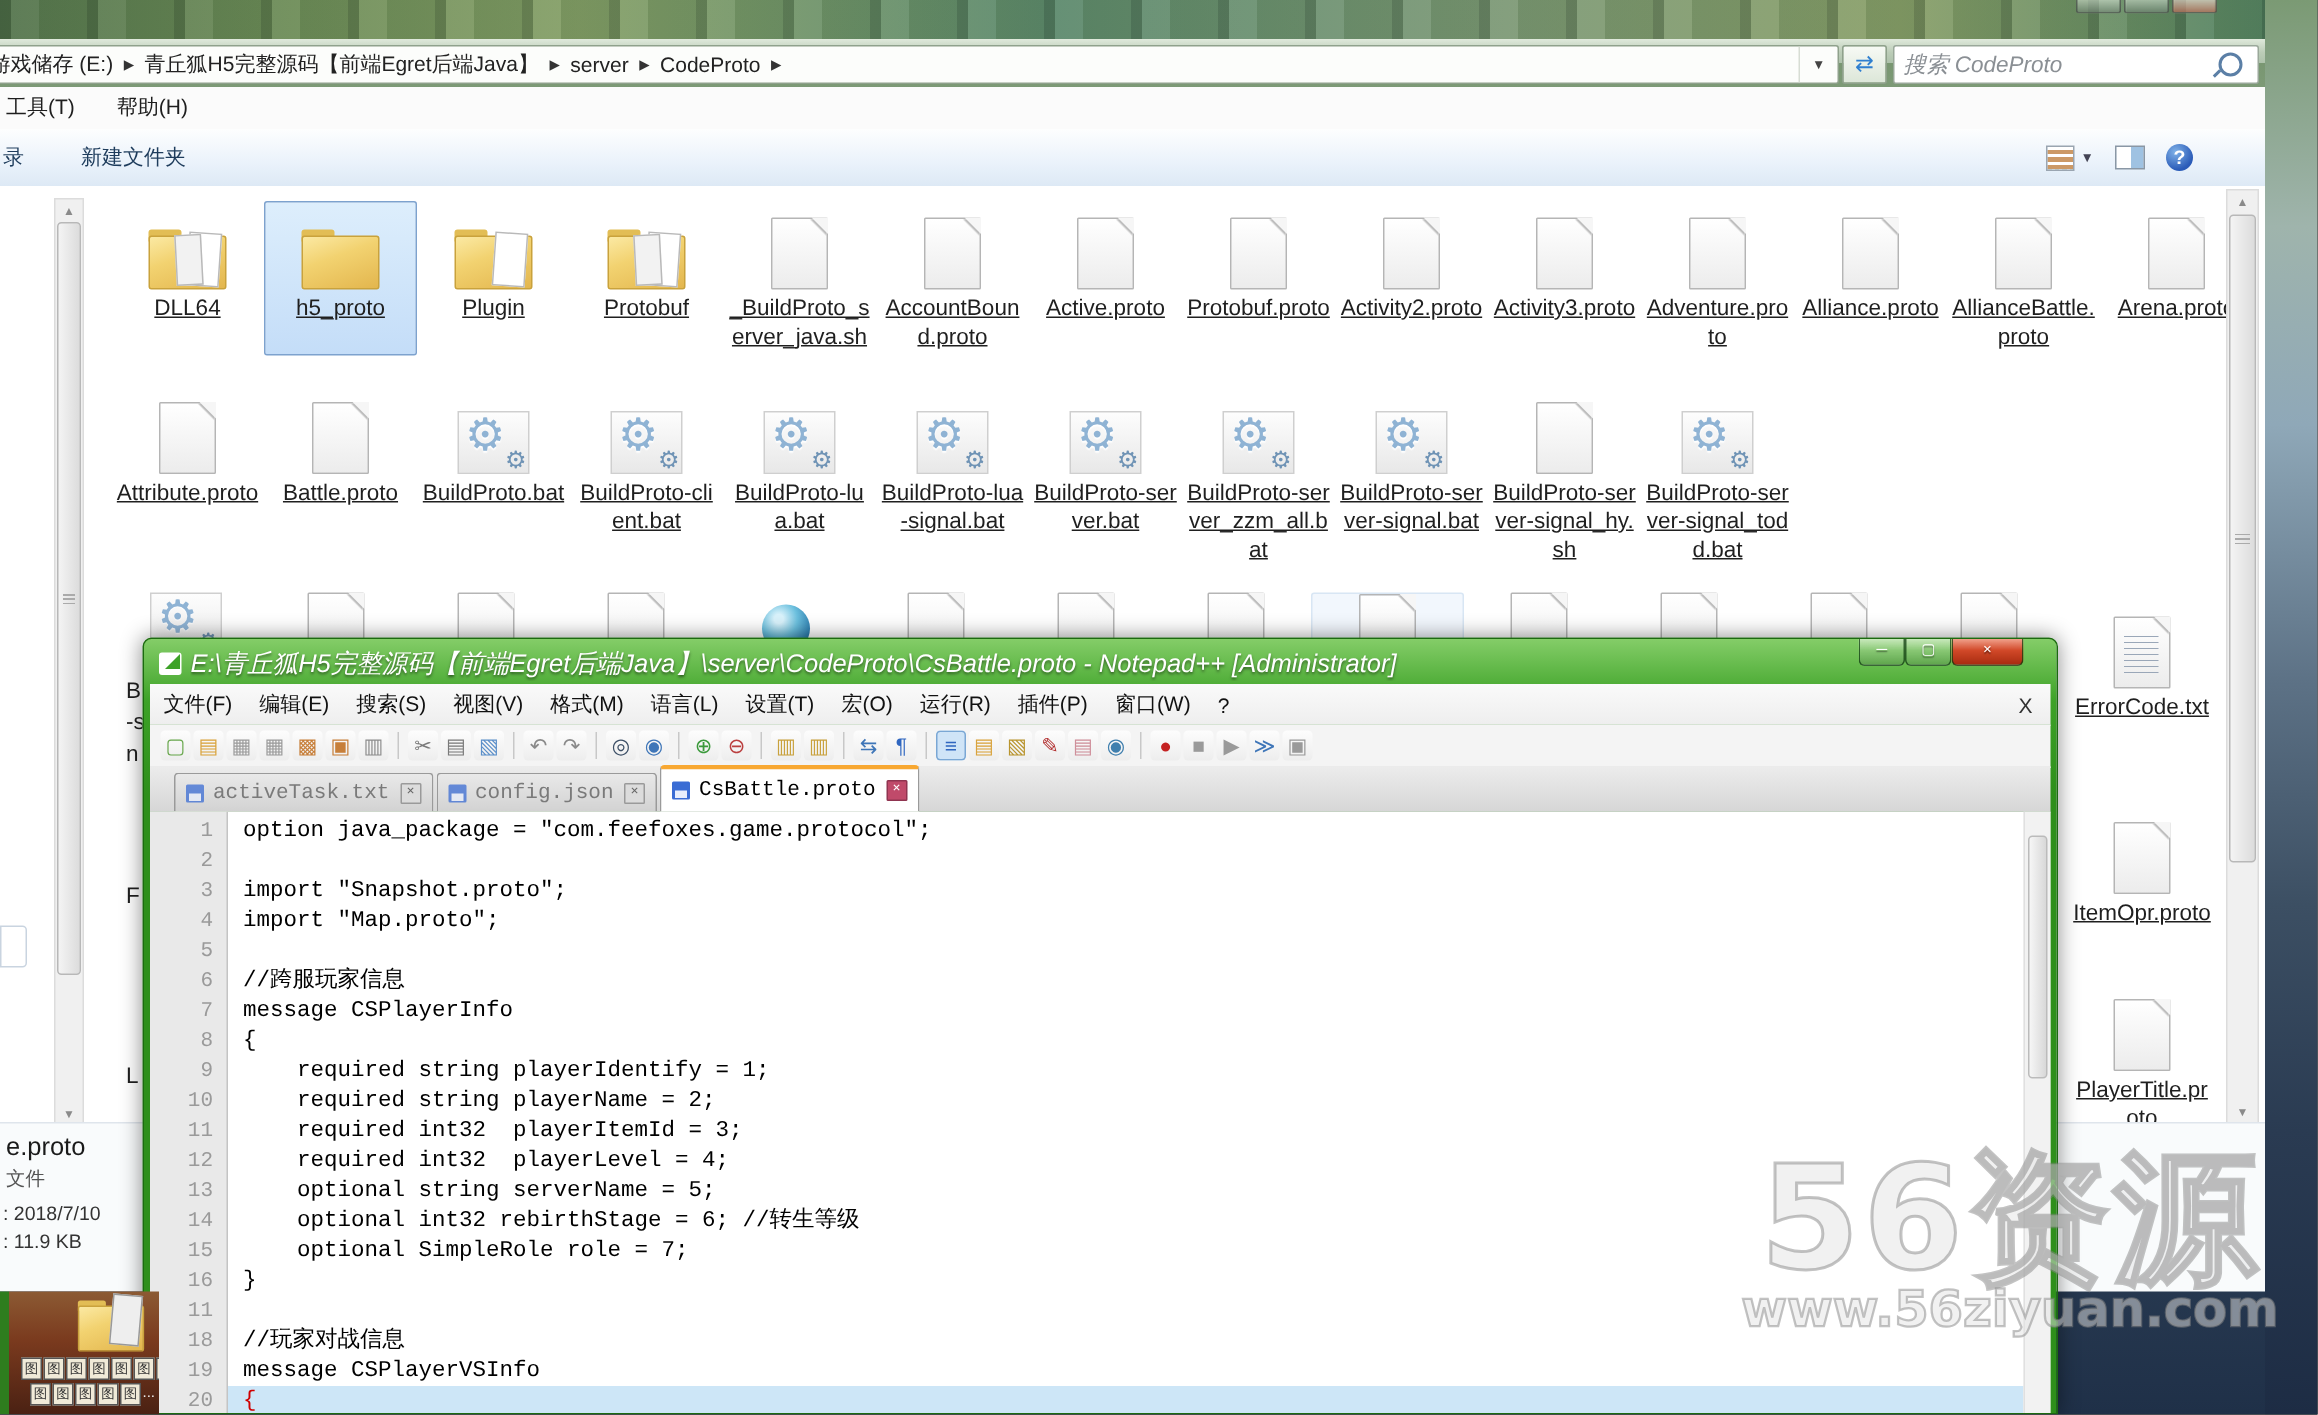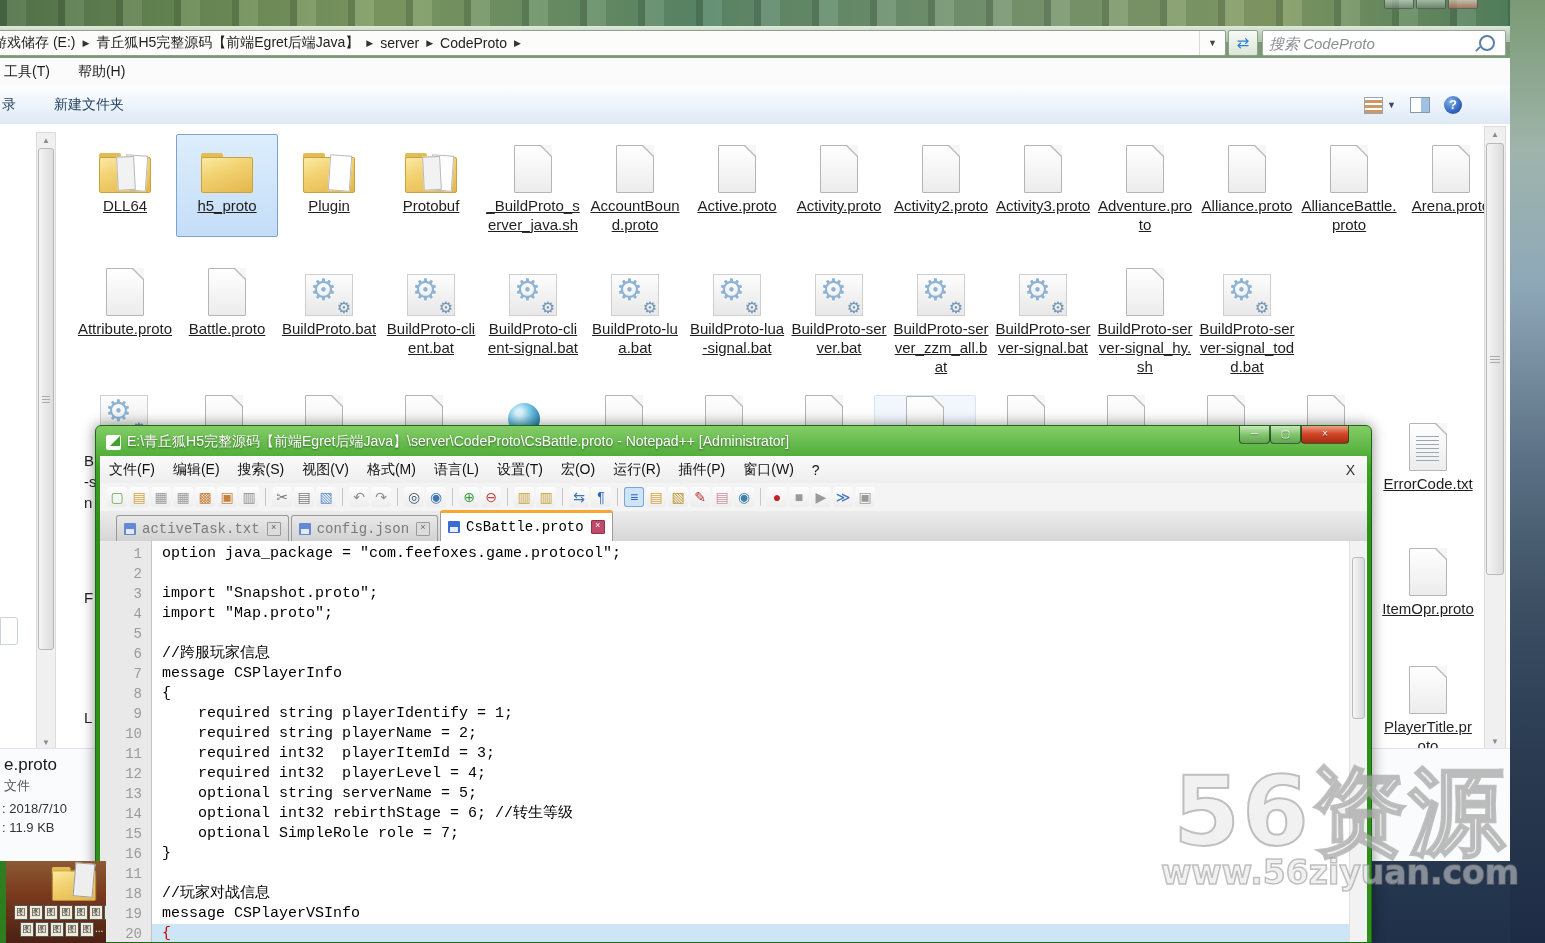--- a/index.html
+++ b/index.html
@@ -97,21 +97,21 @@
   .dp-name{font-size:17px;color:#1a1a1a;margin:6px 0 2px 4px;}
   .dp-type{font-size:13px;color:#555;margin:2px 0 6px 4px;}
   .dp-line{font-size:13px;color:#333;margin:4px 0 0 2px;}
   
   .npp{position:absolute;left:95px;top:425px;width:1277px;height:518px;border-radius:6px 6px 0 0;
     background:linear-gradient(180deg,#84cd68,#3da227 8%,#2e8f1b 20%,#2e8f1b);
     box-shadow:0 0 14px rgba(0,0,0,.45);border:1px solid #1c6a10;box-sizing:border-box;}
   .npp-title{position:absolute;left:4px;top:2px;right:4px;height:28px;display:flex;align-items:center;color:#fff;}
   .npp-ticon{width:15px;height:15px;background:#fff;border-radius:2px;margin:0 6px 0 6px;position:relative;}
   .npp-ticon::after{content:"";position:absolute;right:1px;top:1px;width:0;height:0;border-bottom:10px solid #3da227;border-left:10px solid transparent;}
-  .npp-ttext{font-size:14px;white-space:nowrap;overflow:hidden;text-shadow:0 1px 2px rgba(0,0,0,.5);flex:1;}
+  .npp-ttext{font-size:17px;white-space:nowrap;overflow:hidden;text-shadow:0 1px 2px rgba(0,0,0,.5);flex:1;font-style:italic;}
   .npp-btns{position:absolute;right:18px;top:-2px;display:flex;}
   .nb{height:17px;width:29px;border:1px solid rgba(15,60,15,.75);border-top:none;border-radius:0 0 4px 4px;
     background:linear-gradient(rgba(255,255,255,.55),rgba(190,210,190,.25) 45%,rgba(80,115,80,.3));
     color:#fff;font-size:10px;text-align:center;line-height:15px;text-shadow:0 1px 1px rgba(0,0,0,.5);}
   .nb-close{width:46px;background:linear-gradient(#f0a08a,#d14828 45%,#a82c10);}
   .npp-menu{position:absolute;left:4px;top:30px;right:4px;height:27px;background:linear-gradient(#fafafa,#eeeeee);
     display:flex;align-items:center;font-size:14px;color:#111;border-bottom:1px solid #ddd;}
   .npp-mi{padding:0 9px;}
   .npp-menu-close{margin-left:auto;padding:0 12px;color:#333;font-size:14px;}
   .npp-toolbar{position:absolute;left:4px;top:57px;right:4px;height:28px;background:#f4f4f4;display:flex;align-items:center;padding-left:6px;border-bottom:1px solid #e0e0e0;}
@@ -256,21 +256,21 @@
           <div class="file-item">
             <div class="fi-icon">
               <div class="ic ic-doc"></div>
             </div>
             <div class="fi-label">Active.proto</div>
           </div>
           <div class="file-item">
             <div class="fi-icon">
               <div class="ic ic-doc"></div>
             </div>
-            <div class="fi-label">Activity.proto</div>
+            <div class="fi-label">Protobuf.proto</div>
           </div>
           <div class="file-item">
             <div class="fi-icon">
               <div class="ic ic-doc"></div>
             </div>
             <div class="fi-label">Activity2.proto</div>
           </div>
           <div class="file-item">
             <div class="fi-icon">
               <div class="ic ic-doc"></div>
@@ -324,26 +324,20 @@
           <div class="file-item">
             <div class="fi-icon">
               <div class="ic ic-gear"></div>
             </div>
             <div class="fi-label">BuildProto-client.bat</div>
           </div>
           <div class="file-item">
             <div class="fi-icon">
               <div class="ic ic-gear"></div>
             </div>
-            <div class="fi-label">BuildProto-client-signal.bat</div>
-          </div>
-          <div class="file-item">
-            <div class="fi-icon">
-              <div class="ic ic-gear"></div>
-            </div>
             <div class="fi-label">BuildProto-lua.bat</div>
           </div>
           <div class="file-item">
             <div class="fi-icon">
               <div class="ic ic-gear"></div>
             </div>
             <div class="fi-label">BuildProto-lua-signal.bat</div>
           </div>
           <div class="file-item">
             <div class="fi-icon">
@@ -411,21 +405,21 @@
             <div class="ic ic-doc"></div>
           </div>
           <div class="r3cell">
             <div class="ic ic-doc"></div>
           </div>
           <div class="r3cell">
             <div class="ic ic-doc"></div>
           </div>
         </div>
       <div id="rightcol">
-          <div class="file-item" style="top: 12px;">
+          <div class="file-item" style="top: 0px;">
             <div class="fi-icon">
               <div class="ic ic-txt"></div>
             </div>
             <div class="fi-label">ErrorCode.txt</div>
           </div>
           <div class="file-item" style="top: 137px;">
             <div class="fi-icon">
               <div class="ic ic-doc"></div>
             </div>
             <div class="fi-label">ItemOpr.proto</div>

